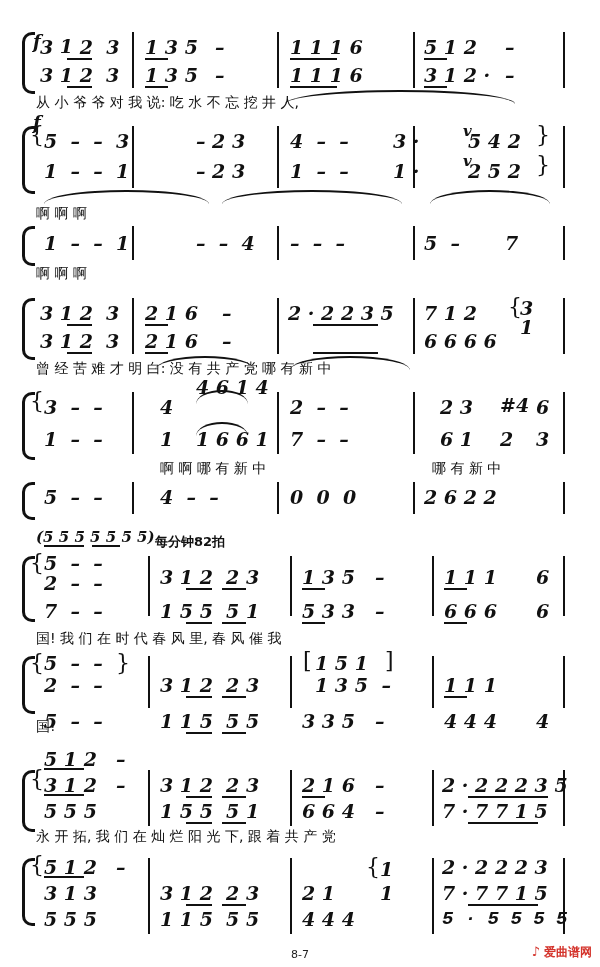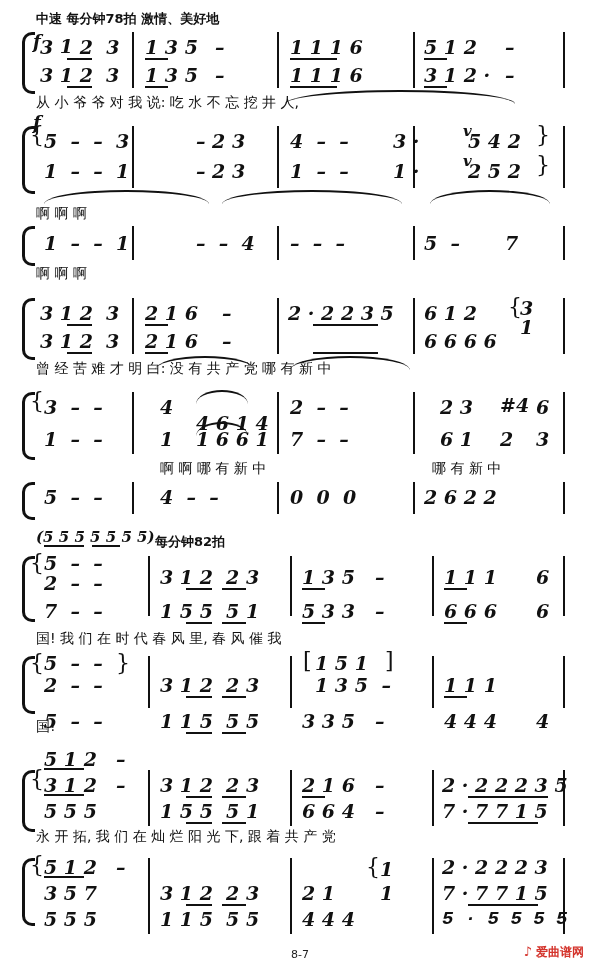--- a/index.html
+++ b/index.html
@@ -49,34 +49,33 @@
   }
   .brace-small{
     position:absolute;font-size:22px;line-height:1;
     font-family:"DejaVu Serif","Liberation Serif",serif;
   }
   .pagenum{
     position:absolute;left:0;right:0;text-align:center;
     font-size:11px;color:#222;
   }
   .watermark{
-    position:absolute;right:16px;bottom:6px;
+    position:absolute;right:8px;bottom:6px;
     font-size:12px;color:#d4342c;white-space:nowrap;
     font-weight:bold;
     text-align:right;
   }
   .wm-note{color:#d4342c;font-size:13px;}
   .underline1{position:absolute;height:2px;background:#111;}
 </style>
 </head>
 <body>
 
 <div class="sheet">
 
-  <div class="tempo" style="position:absolute;left:36px;top:10px;">中速  每分钟78拍  激情、美好地</div>
 
   <div class="sysbrace" style="left:22px;top:32px;height:56px;"></div>
   <div class="dyn" style="position:absolute;left:33px;top:31px;">f</div>
 
   <div class="num" style="position:absolute;left:40px;top:36px;">3 <span style="position:relative;top:-1px;">1</span> 2&nbsp; 3</div>
   <div class="underline1" style="left:67px;top:58px;width:25px;"></div>
   <div class="bar" style="left:132px;top:32px;height:56px;"></div>
   <div class="num" style="position:absolute;left:145px;top:36px;">1 3 5</div>
   <div class="underline1" style="left:145px;top:58px;width:23px;"></div>
   <div class="num" style="position:absolute;left:215px;top:36px;">–</div>
@@ -149,21 +148,21 @@
   <div class="num" style="position:absolute;left:40px;top:302px;">3 1 2&nbsp; 3</div>
   <div class="underline1" style="left:67px;top:324px;width:25px;"></div>
   <div class="bar" style="left:132px;top:298px;height:56px;"></div>
   <div class="num" style="position:absolute;left:145px;top:302px;">2 1 6</div>
   <div class="underline1" style="left:145px;top:324px;width:23px;"></div>
   <div class="num" style="position:absolute;left:222px;top:302px;">–</div>
   <div class="bar" style="left:277px;top:298px;height:56px;"></div>
   <div class="num" style="position:absolute;left:288px;top:302px;">2 · 2 2 3 5</div>
   <div class="underline1" style="left:313px;top:324px;width:65px;"></div>
   <div class="bar" style="left:413px;top:298px;height:56px;"></div>
-  <div class="num" style="position:absolute;left:424px;top:302px;">6 1 2</div>
+  <div class="num" style="position:absolute;left:424px;top:302px;">7 1 2</div>
   <div class="num" style="position:absolute;left:520px;top:297px;">3</div>
   <div class="num" style="position:absolute;left:520px;top:316px;">1</div>
   <div class="brace-small" style="left:508px;top:296px;">{</div>
   <div class="bar" style="left:563px;top:298px;height:56px;"></div>
 
   <div class="num" style="position:absolute;left:40px;top:330px;">3 1 2&nbsp; 3</div>
   <div class="underline1" style="left:67px;top:352px;width:25px;"></div>
   <div class="num" style="position:absolute;left:145px;top:330px;">2 1 6</div>
   <div class="underline1" style="left:145px;top:352px;width:23px;"></div>
   <div class="num" style="position:absolute;left:222px;top:330px;">–</div>
@@ -172,21 +171,21 @@
 
   <div class="slur" style="left:155px;top:356px;width:100px;"></div>
   <div class="slur" style="left:290px;top:356px;width:120px;"></div>
   <div class="lyric" style="position:absolute;left:36px;top:360px;text-align:right;">曾 经 苦 难   才 明 白:       没 有 共 产 党   哪 有 新 中</div>
 
   <div class="sysbrace" style="left:22px;top:392px;height:62px;"></div>
   <div class="brace-small" style="left:30px;top:390px;">{</div>
   <div class="num" style="position:absolute;left:44px;top:396px;">3 &nbsp;– &nbsp;–</div>
   <div class="bar" style="left:132px;top:392px;height:62px;"></div>
   <div class="num" style="position:absolute;left:160px;top:396px;">4</div>
-  <div class="num" style="position:absolute;left:196px;top:412px;">4 6 1 4</div>
+  <div class="num" style="position:absolute;left:196px;top:376px;">4 6 1 4</div>
   <div class="bar" style="left:277px;top:392px;height:62px;"></div>
   <div class="num" style="position:absolute;left:290px;top:396px;">2 &nbsp;– &nbsp;–</div>
   <div class="bar" style="left:413px;top:392px;height:62px;"></div>
   <div class="num" style="position:absolute;left:440px;top:396px;">2 3</div>
   <div class="num" style="position:absolute;left:500px;top:394px;">#4</div>
   <div class="num" style="position:absolute;left:536px;top:396px;">6</div>
   <div class="bar" style="left:563px;top:392px;height:62px;"></div>
 
   <div class="num" style="position:absolute;left:44px;top:428px;">1 &nbsp;– &nbsp;–</div>
   <div class="num" style="position:absolute;left:160px;top:428px;">1</div>
@@ -311,21 +310,21 @@
   <div class="underline1" style="left:468px;top:822px;width:70px;"></div>
   <div class="bar" style="left:563px;top:770px;height:56px;"></div>
 
   <div class="lyric" style="position:absolute;left:36px;top:828px;">永 开 拓,   我 们 在  灿 烂  阳 光 下,    跟 着 共 产 党</div>
 
   <div class="sysbrace" style="left:22px;top:858px;height:62px;"></div>
   <div class="brace-small" style="left:30px;top:854px;">{</div>
   <div class="num" style="position:absolute;left:44px;top:856px;">5 1 2</div>
   <div class="num" style="position:absolute;left:116px;top:856px;">–</div>
   <div class="underline1" style="left:44px;top:876px;width:40px;"></div>
-  <div class="num" style="position:absolute;left:44px;top:882px;">3 5 7</div>
+  <div class="num" style="position:absolute;left:44px;top:882px;">3 1 3</div>
   <div class="num" style="position:absolute;left:44px;top:908px;">5 5 5</div>
   <div class="bar" style="left:148px;top:858px;height:76px;"></div>
 
   <div class="num" style="position:absolute;left:160px;top:882px;">3 1 2&nbsp; 2 3</div>
   <div class="underline1" style="left:186px;top:904px;width:26px;"></div>
   <div class="underline1" style="left:222px;top:904px;width:24px;"></div>
   <div class="num" style="position:absolute;left:160px;top:908px;">1 1 5&nbsp; 5 5</div>
   <div class="bar" style="left:290px;top:858px;height:76px;"></div>
 
   <div class="num" style="position:absolute;left:302px;top:882px;">2 1</div>

